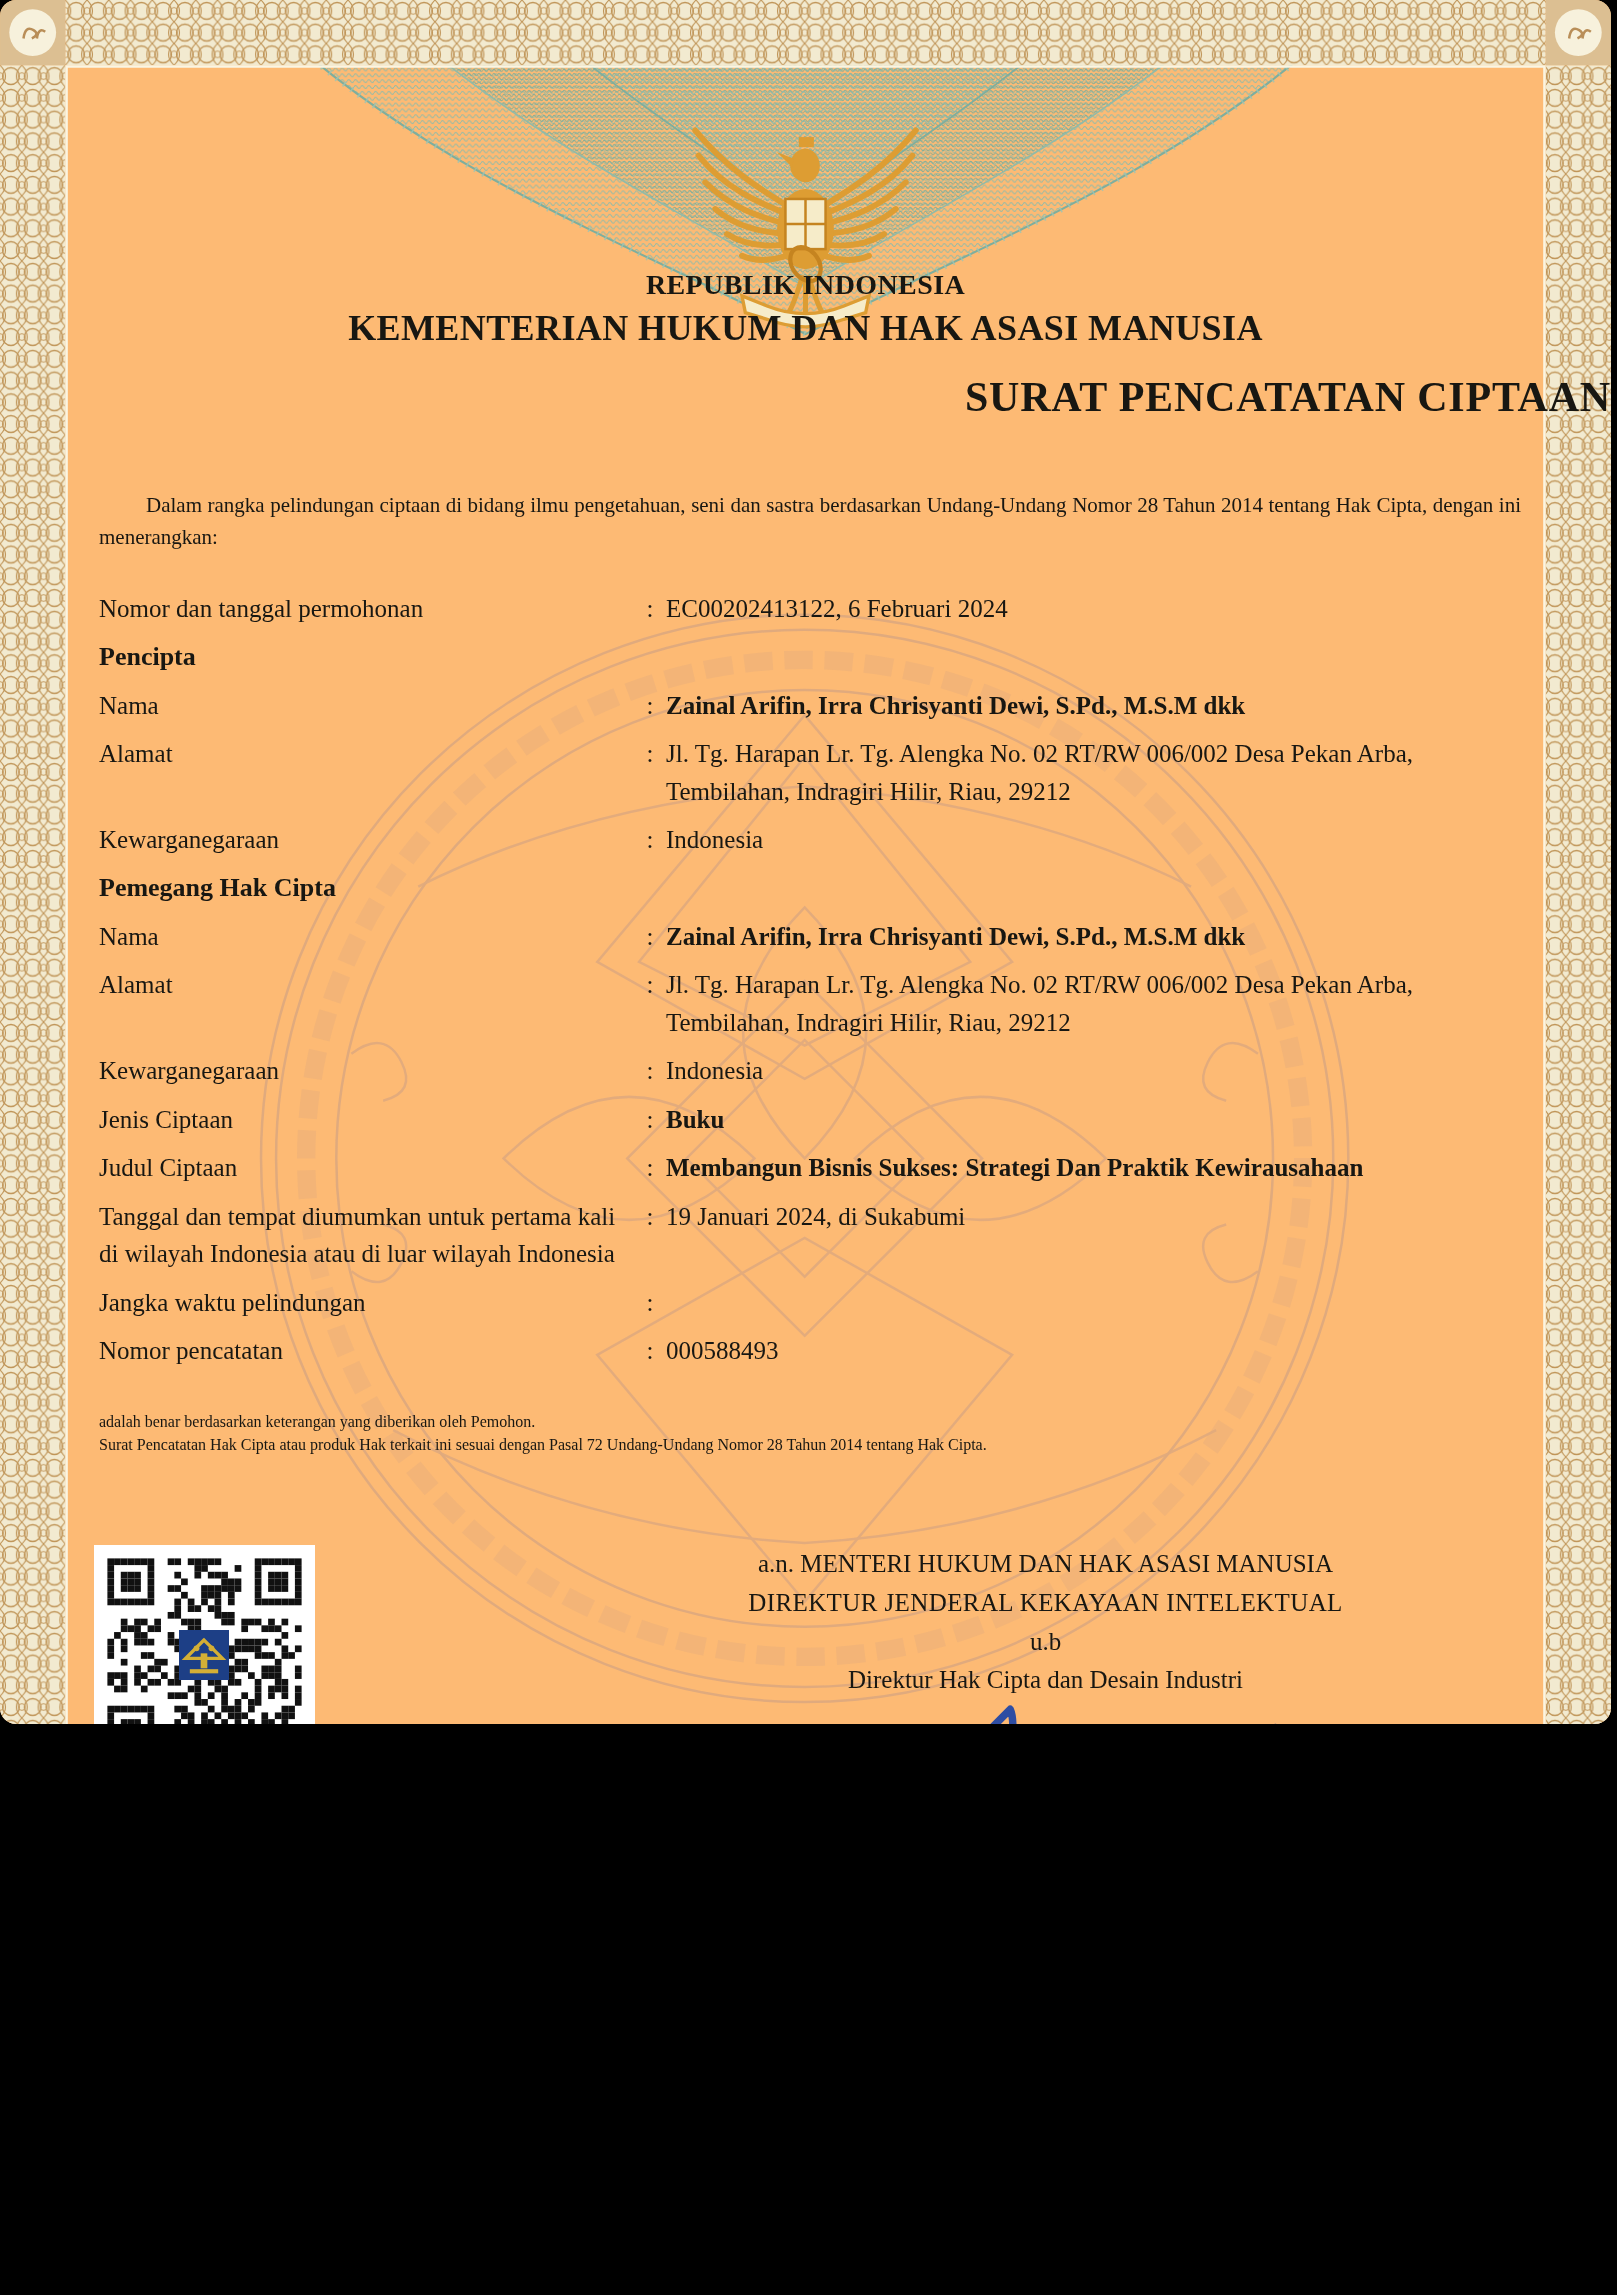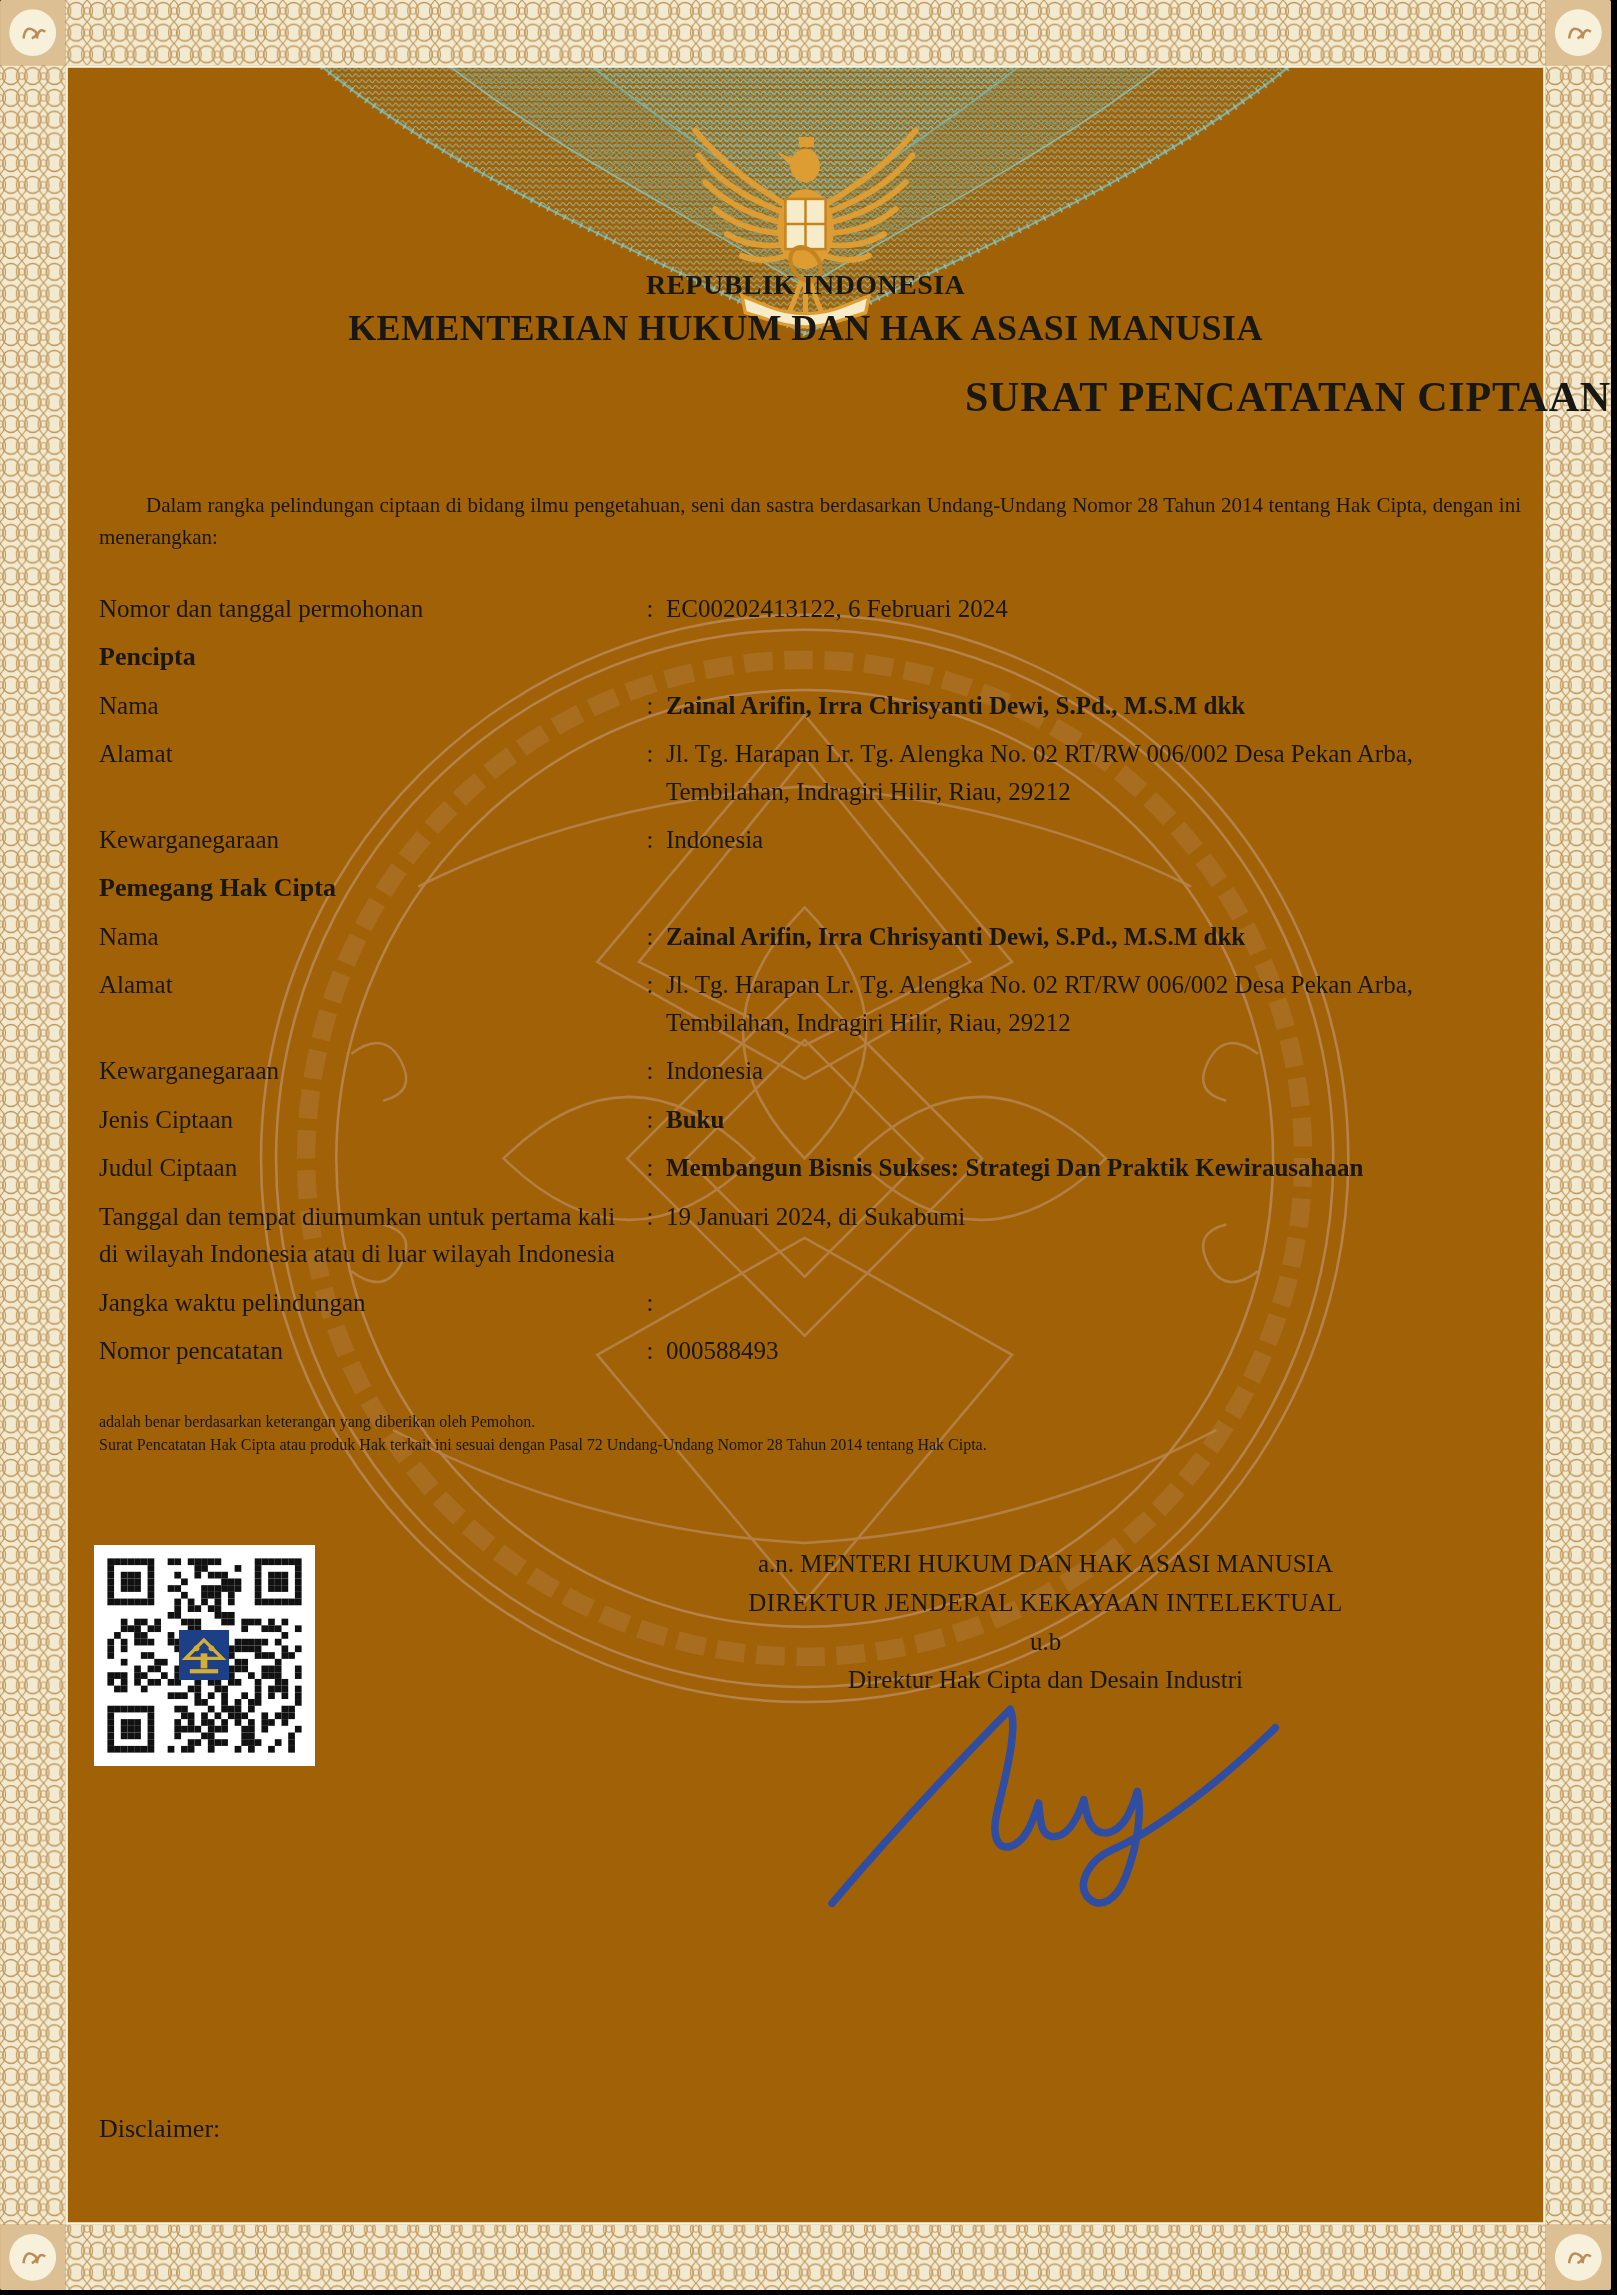--- a/index.html
+++ b/index.html
@@ -1,18 +1,18 @@
 <!DOCTYPE html>
 <html style="font-size:13.4px"><head>
 <meta charset="utf-8">
 <style>
   html,body{margin:0;padding:0;background:#000;width:1617px;height:2295px;}
   .page{
-    position:absolute;left:0;top:0;width:1611px;height:2290px;
-    background:#a16207;border-radius:2px;overflow:hidden;
+    position:absolute;left:0;top:0;width:1611px;height:1724px;
+    background:#fdba74;border-radius:16px;overflow:hidden;
     font-family:"Liberation Serif", serif;color:#181712;
   }
   svg{display:block}
   .abs{position:absolute;}
   
   #watermark{left:0;top:0;z-index:1;opacity:.55;}
   #tealdeco{left:287px;top:43px;z-index:2;}
   #garuda{left:680px;top:97px;z-index:3;}
   #borderframe{left:0;top:0;z-index:4;}
   

